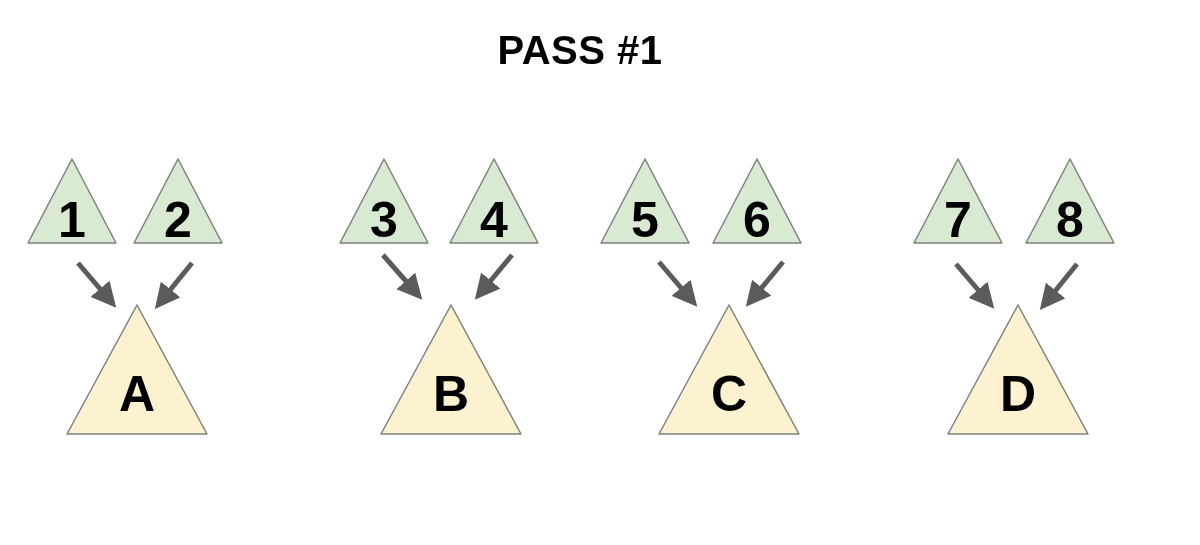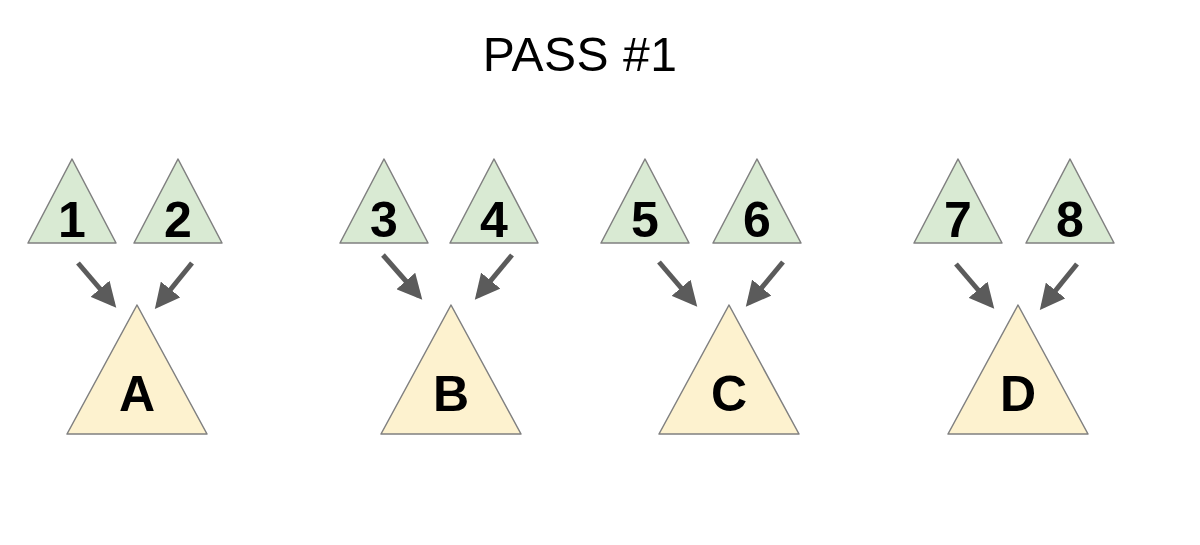--- a/index.html
+++ b/index.html
@@ -14,22 +14,22 @@
     background: #ffffff;
     overflow: hidden;
     font-family: "Liberation Sans", sans-serif;
   }
   .title {
     position: absolute;
     top: 26px;
     left: 0;
     width: 1160px;
     text-align: center;
-    font-size: 48px;
-    font-weight: normal;
+    font-size: 40px;
+    font-weight: bold;
     line-height: 1.2;
     color: #000000;
     letter-spacing: 0.5px;
   }
   svg.diagram {
     position: absolute;
     top: 0;
     left: 0;
   }
   .small-tri {

